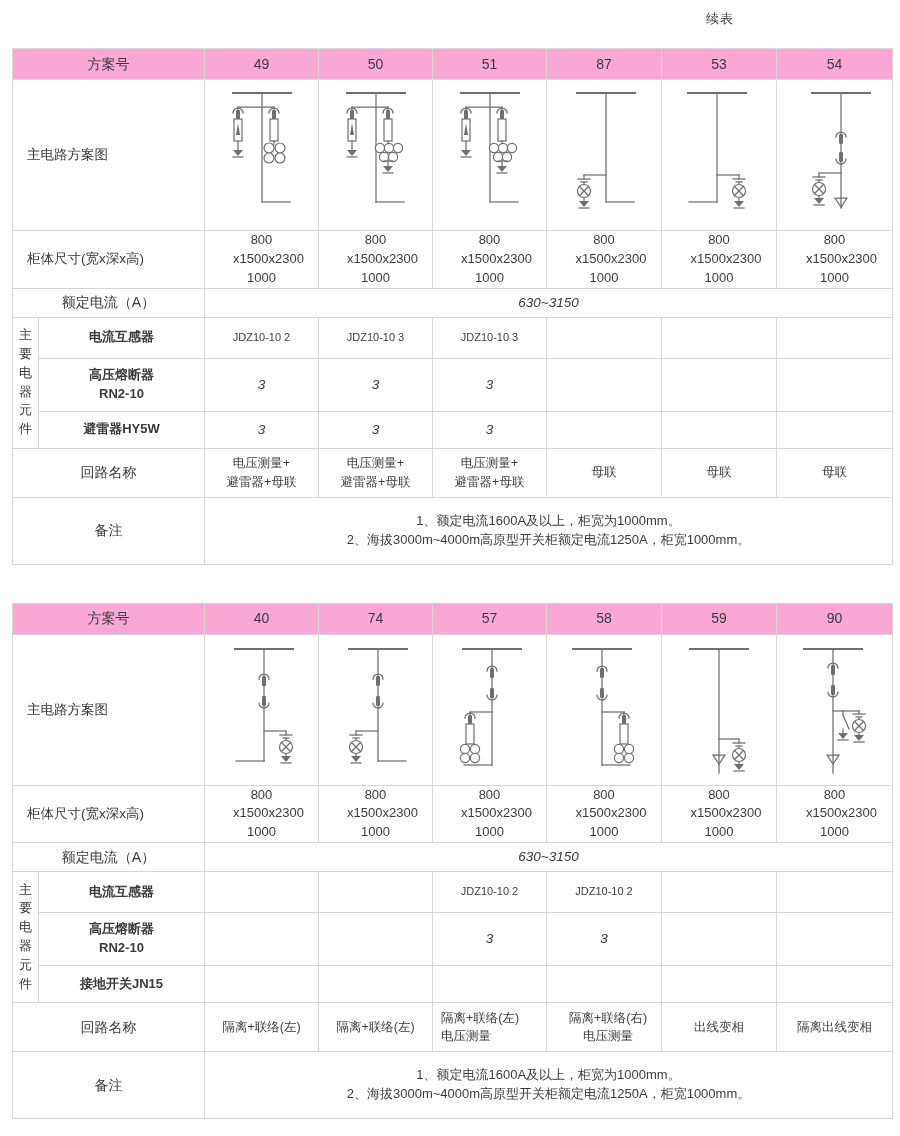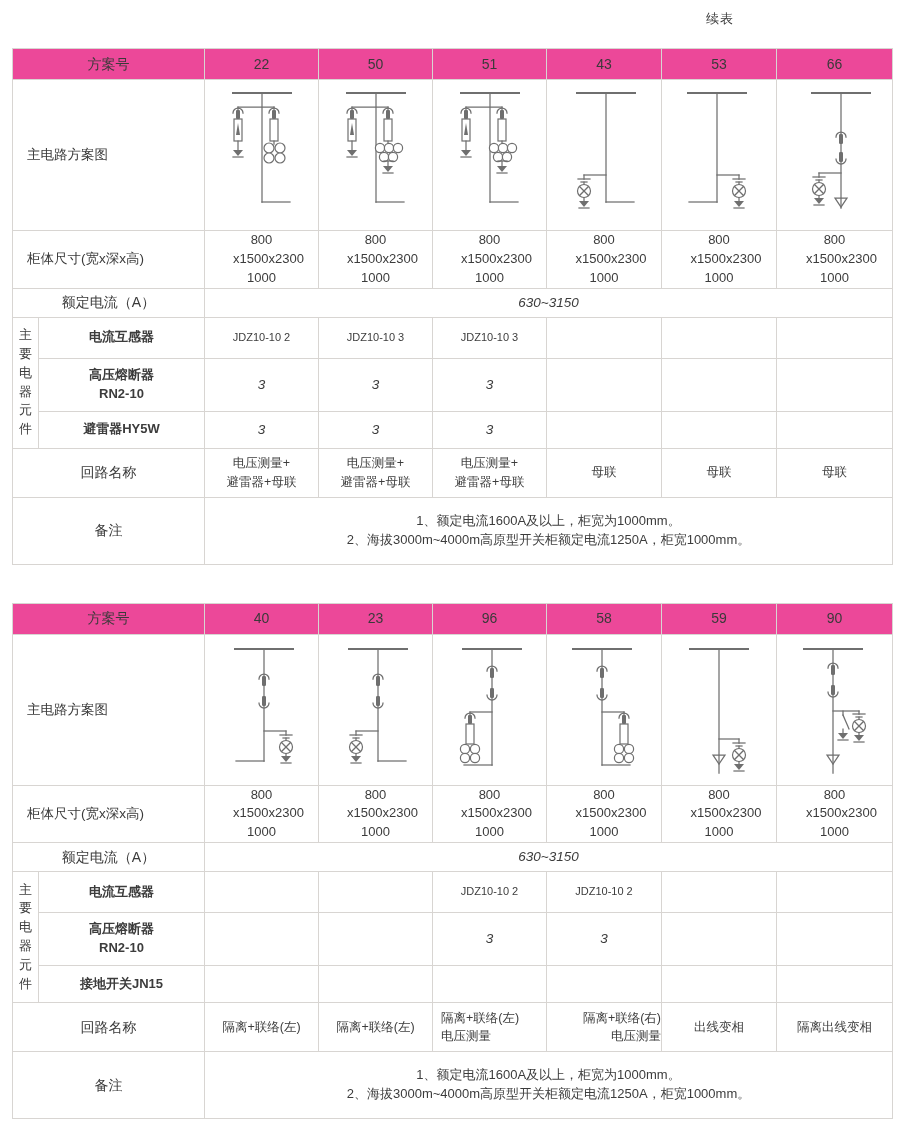--- a/index.html
+++ b/index.html
@@ -29,21 +29,21 @@
   table.sheet td{
     border:1px solid #d8d5d2;
     padding:0;
     vertical-align:middle;
     text-align:center;
     line-height:1.45;
   }
   
   table.sheet{border-top:1px solid #cfcccb;border-bottom:1px solid #cfcccb;}
 
-  .hdr td{background:#ec4899;height:30px;font-size:14px;color:#3a3a3a;}
+  .hdr td{background:#f9a8d4;height:30px;font-size:14px;color:#3a3a3a;}
   .hdr td.rowlabel{text-align:center;}
 
   .rowlabel{font-size:14px;color:#3a3a3a;text-align:center;}
   .rowlabel.left{text-align:left;padding-left:14px;font-size:13.5px;margin-top:41px;}
 
   .diagram-cell{height:150px;background:#fff;}
   .diagram-wrap{display:flex;align-items:center;justify-content:center;height:150px;}
 
   .dim{
     text-align:left;padding:4px 4px 4px 6px;
@@ -98,26 +98,26 @@
       <col style="width:114px">
         <col style="width:114px">
         <col style="width:114px">
       <col style="width:115px">
         <col style="width:115px">
         <col style="width:116px">
     </colgroup>
     <tbody>
       <tr class="hdr">
         <td colspan="2" class="rowlabel">方案号</td>
-        <td>22</td>
+        <td>49</td>
         <td>50</td>
         <td>51</td>
-        <td>43</td>
+        <td>87</td>
         <td>53</td>
-        <td>66</td>
+        <td>54</td>
       </tr>
 
       <tr>
         <td colspan="2" class="rowlabel left">主电路方案图</td>
         <td class="diagram-cell">
           <div class="diagram-wrap">
             <svg width="100" height="150" viewBox="0 0 100 150">
               <line class="bus" x1="20" y1="13" x2="80" y2="13"></line>
               <line class="sch" x1="50" y1="13" x2="50" y2="122"></line>
               <line class="sch" x1="50" y1="122" x2="78" y2="122"></line>
@@ -373,22 +373,22 @@
         <col style="width:114px">
         <col style="width:114px">
       <col style="width:115px">
         <col style="width:115px">
         <col style="width:116px">
     </colgroup>
     <tbody>
       <tr class="hdr">
         <td colspan="2" class="rowlabel">方案号</td>
         <td>40</td>
-        <td>23</td>
-        <td>96</td>
+        <td>74</td>
+        <td>57</td>
         <td>58</td>
         <td>59</td>
         <td>90</td>
       </tr>
 
       <tr>
         <td colspan="2" class="rowlabel left">主电路方案图</td>
         <td class="diagram-cell">
           <div class="diagram-wrap">
             <svg width="100" height="150" viewBox="0 0 100 150">
@@ -591,21 +591,21 @@
         <td class="circ">
             <div>隔离+联络(左)</div>
           </td>
         <td class="circ">
             <div>隔离+联络(左)</div>
           </td>
         <td class="circ" style="text-align:left;padding-left:8px">
             <div>隔离+联络(左)</div>
             <div>电压测量</div>
           </td>
-        <td class="circ" style="text-align:right;padding-left:8px">
+        <td class="circ" style="text-align:center;padding-left:8px">
             <div>隔离+联络(右)</div>
             <div>电压测量</div>
           </td>
         <td class="circ">
             <div>出线变相</div>
           </td>
         <td class="circ">
             <div>隔离出线变相</div>
           </td>
       </tr>

